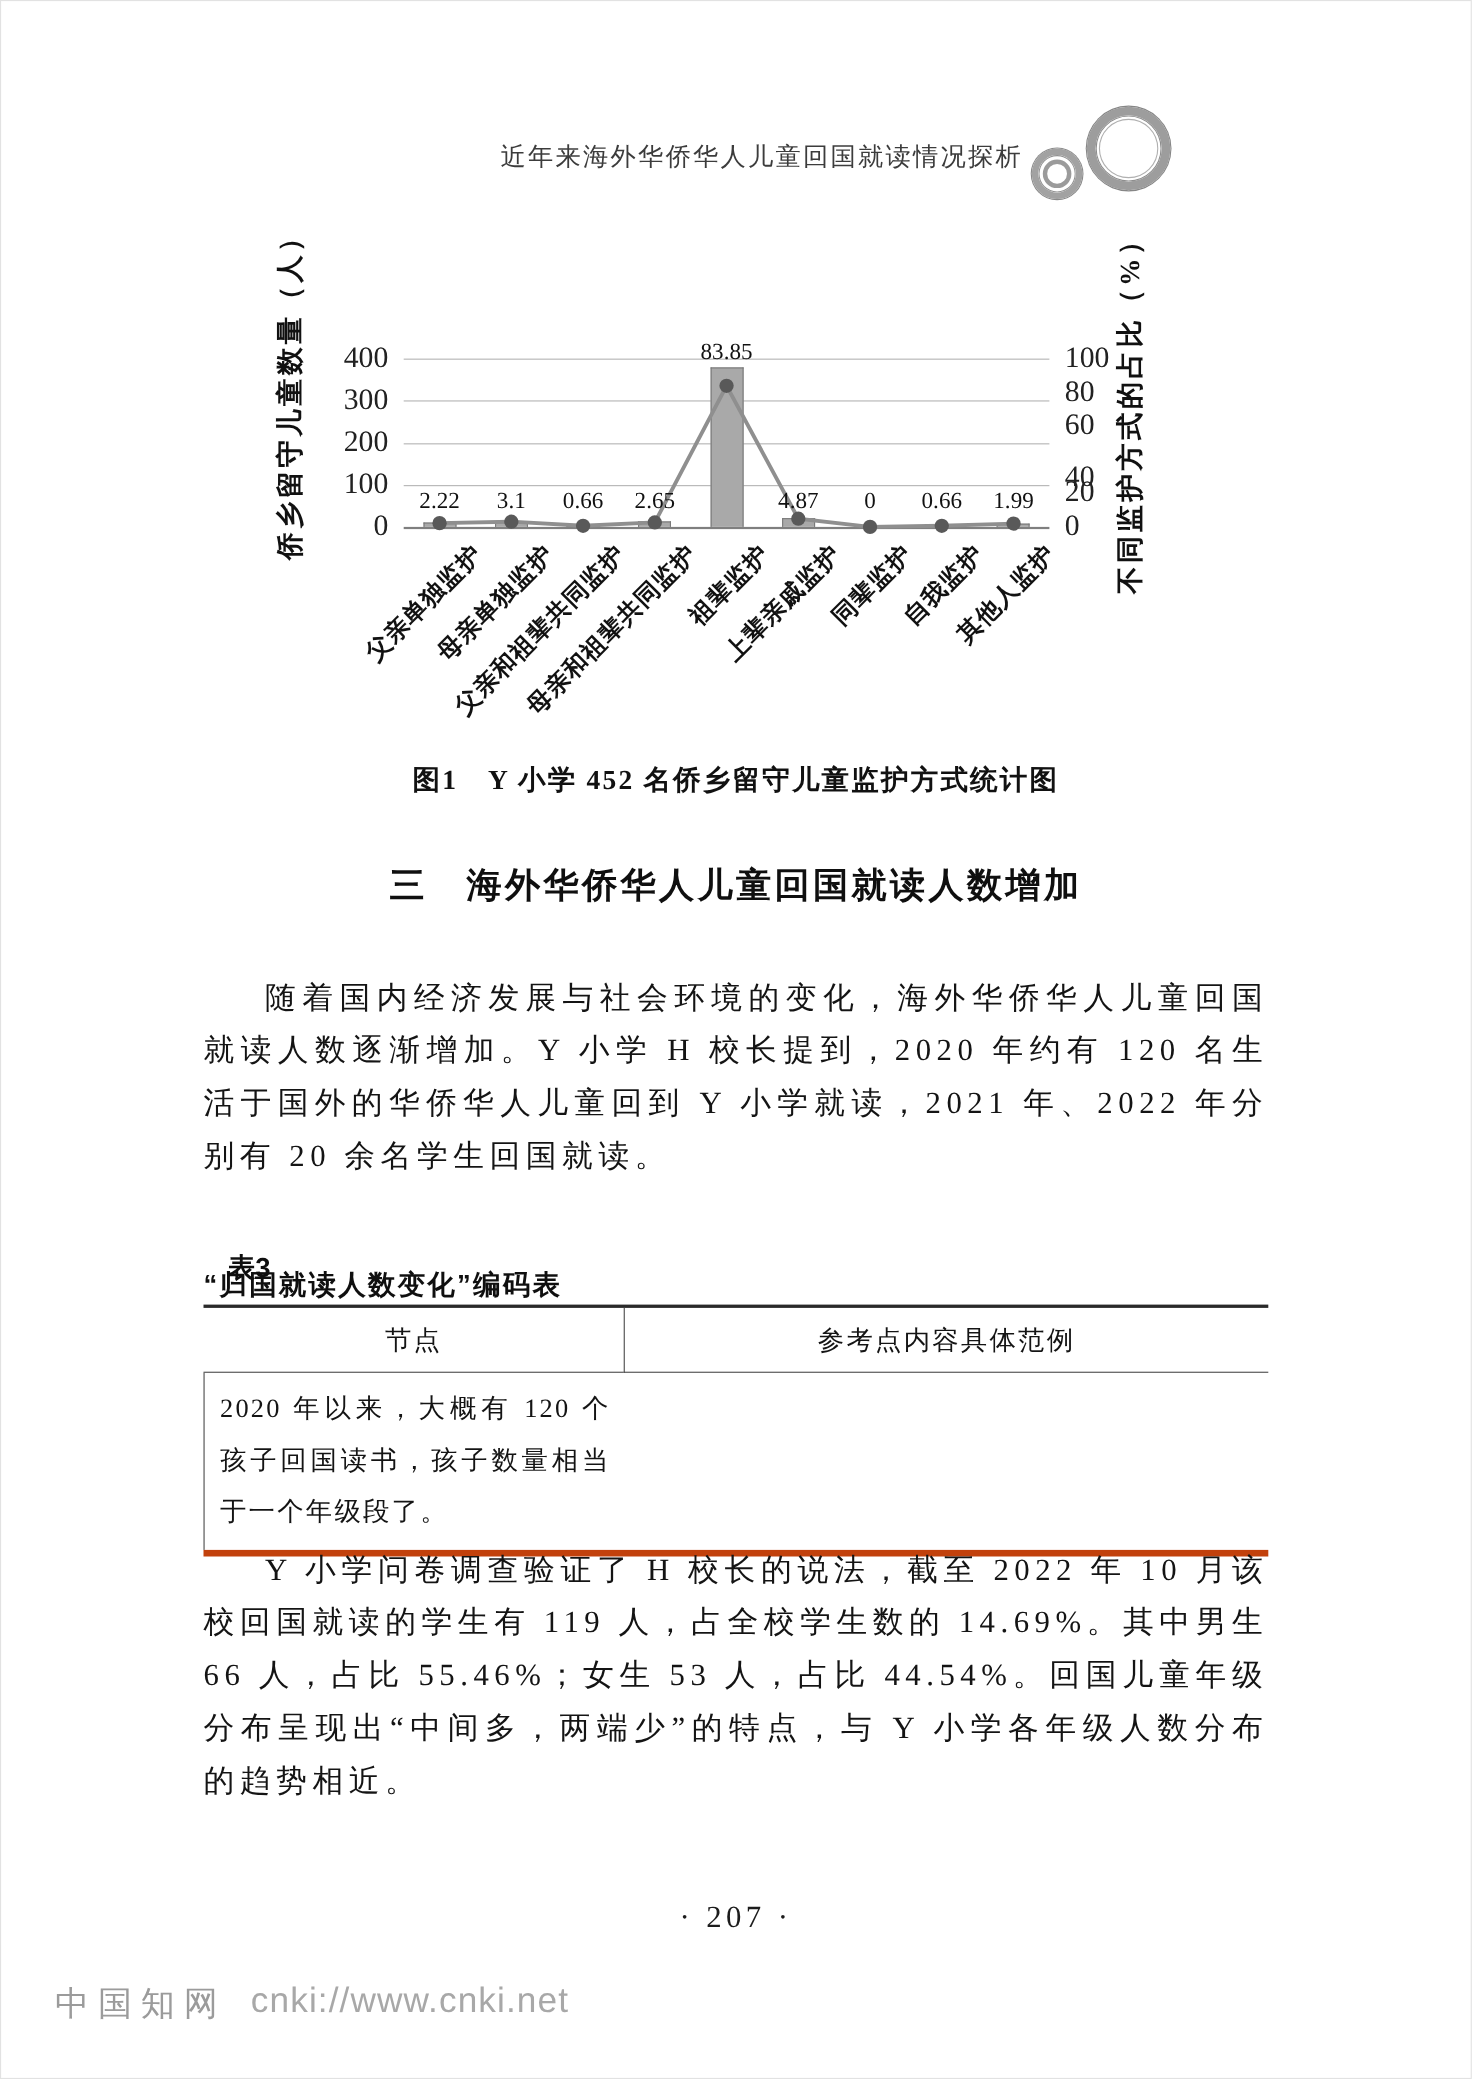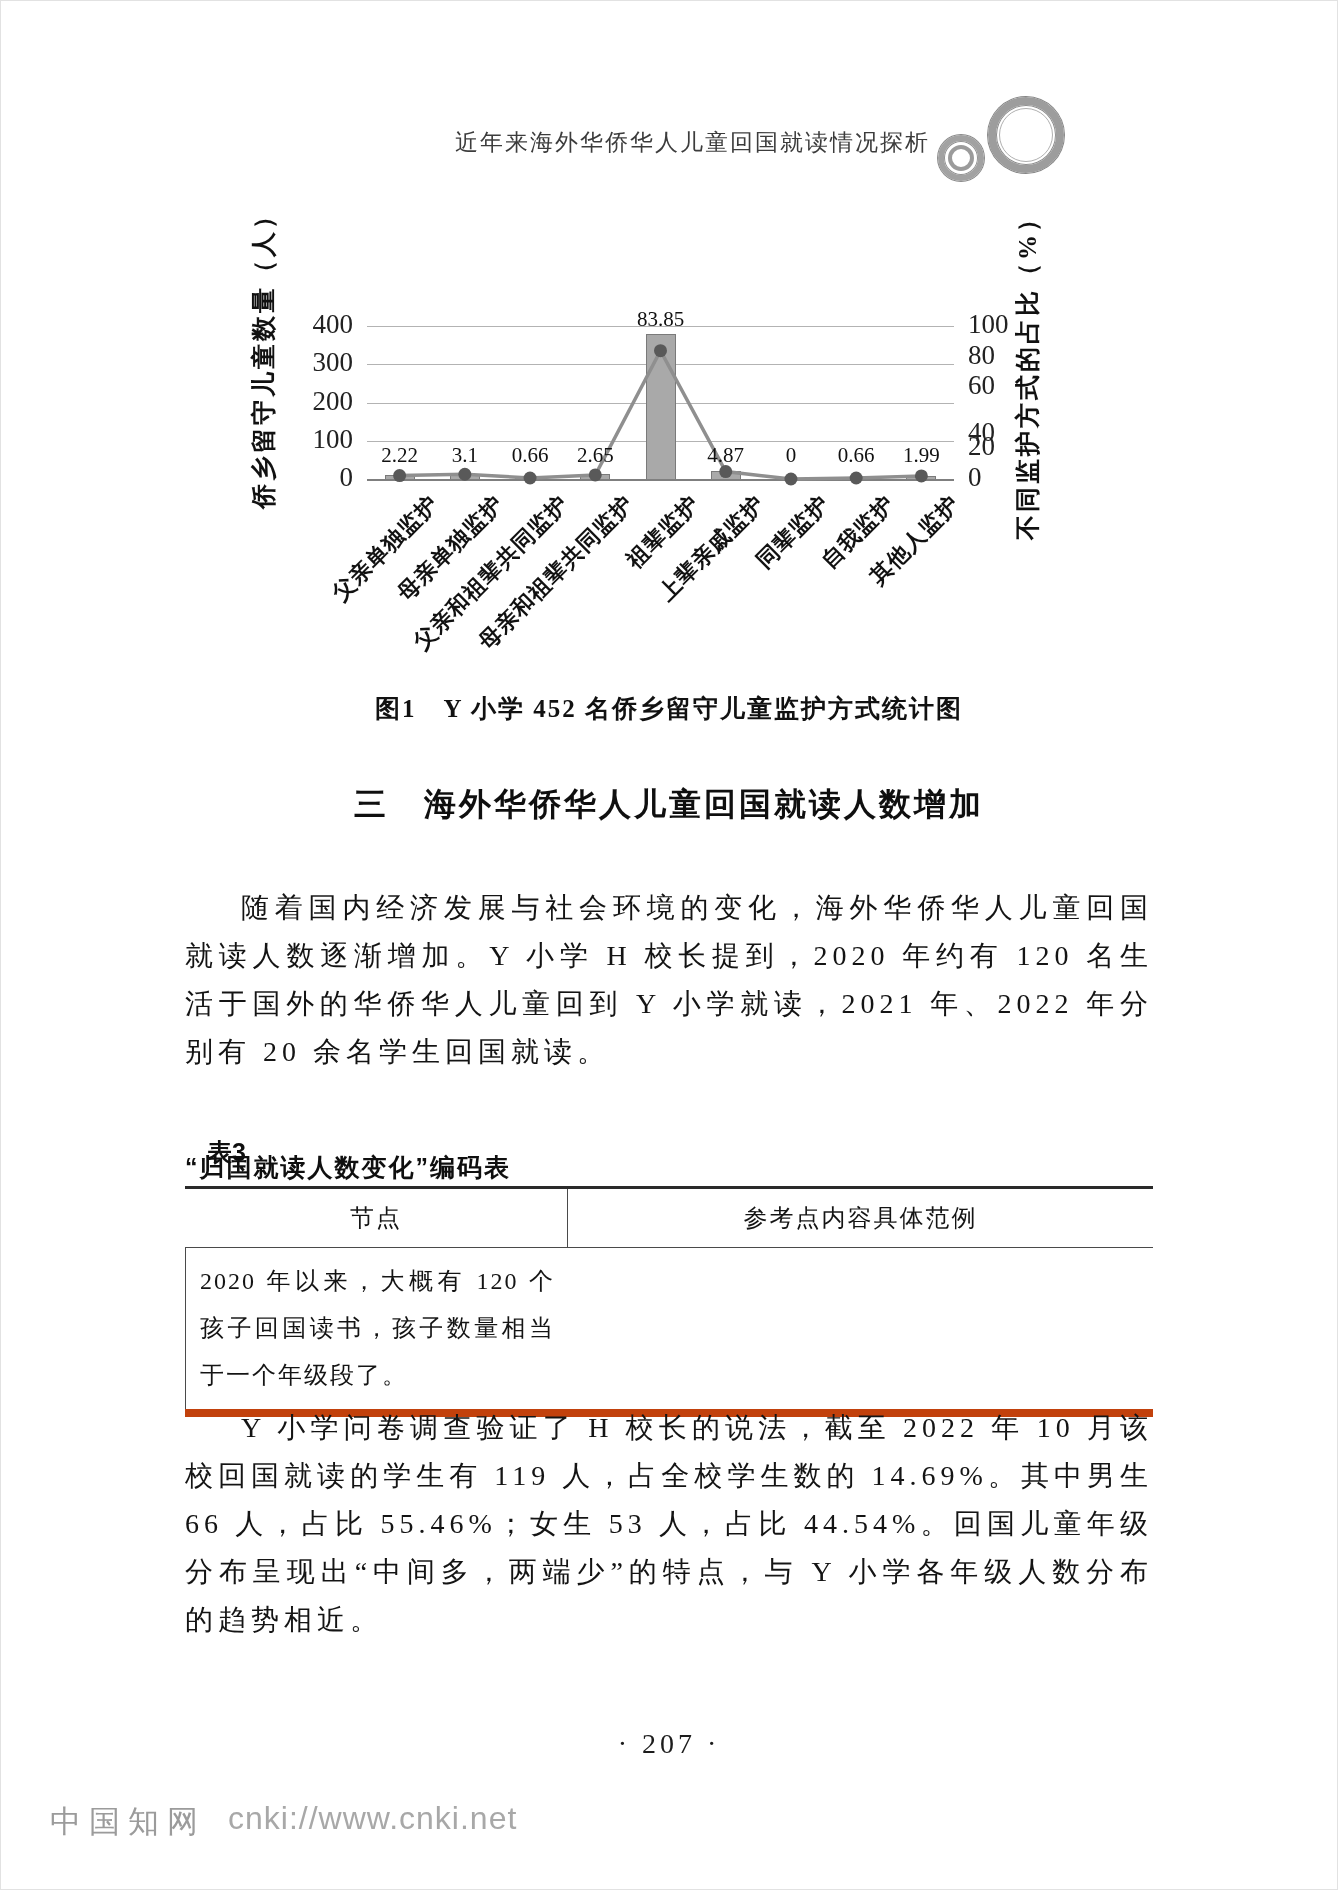--- a/index.html
+++ b/index.html
@@ -96,21 +96,21 @@
     font-family:"Liberation Sans","DejaVu Sans",sans-serif;
     font-size:25px; font-weight:bold; color:#0f0f0f;
   }
   .table-caption .ttitle {
     position:absolute; left:0; top:15px; width:100%; text-align:left;
     font-family:"Liberation Sans","DejaVu Sans",sans-serif;
     font-size:25px; font-weight:bold; letter-spacing:2px; color:#0f0f0f;
   }
   .ctable {
     position:absolute; top:1186px; left:185px; width:968px;
-    border-top:3px solid #2a2a2a; border-bottom:8px solid #c2410c;
+    border-top:3px solid #2a2a2a; border-bottom:6px solid #c2410c;
     display:grid; grid-template-columns:382px 1fr;
   }
   .ctable .hcell {
     height:58px; display:flex; align-items:center; justify-content:center;
     font-size:24px; letter-spacing:2px; border-bottom:1px solid #4a4a4a; color:#141414;
   }
   .ctable .hcell.right, .ctable .bcell.right { border-left:1px solid #4a4a4a; }
   .ctable .bcell { min-height:94px; box-sizing:border-box; font-size:24px; color:#141414; }
   .ctable .bcell.left { display:flex; align-items:center; padding:10px 8px 10px 24px; letter-spacing:1px; }
   .ctable .bcell.right { padding:10px 12px 10px 14px; line-height:47px; letter-spacing:2px; text-align:justify; }

